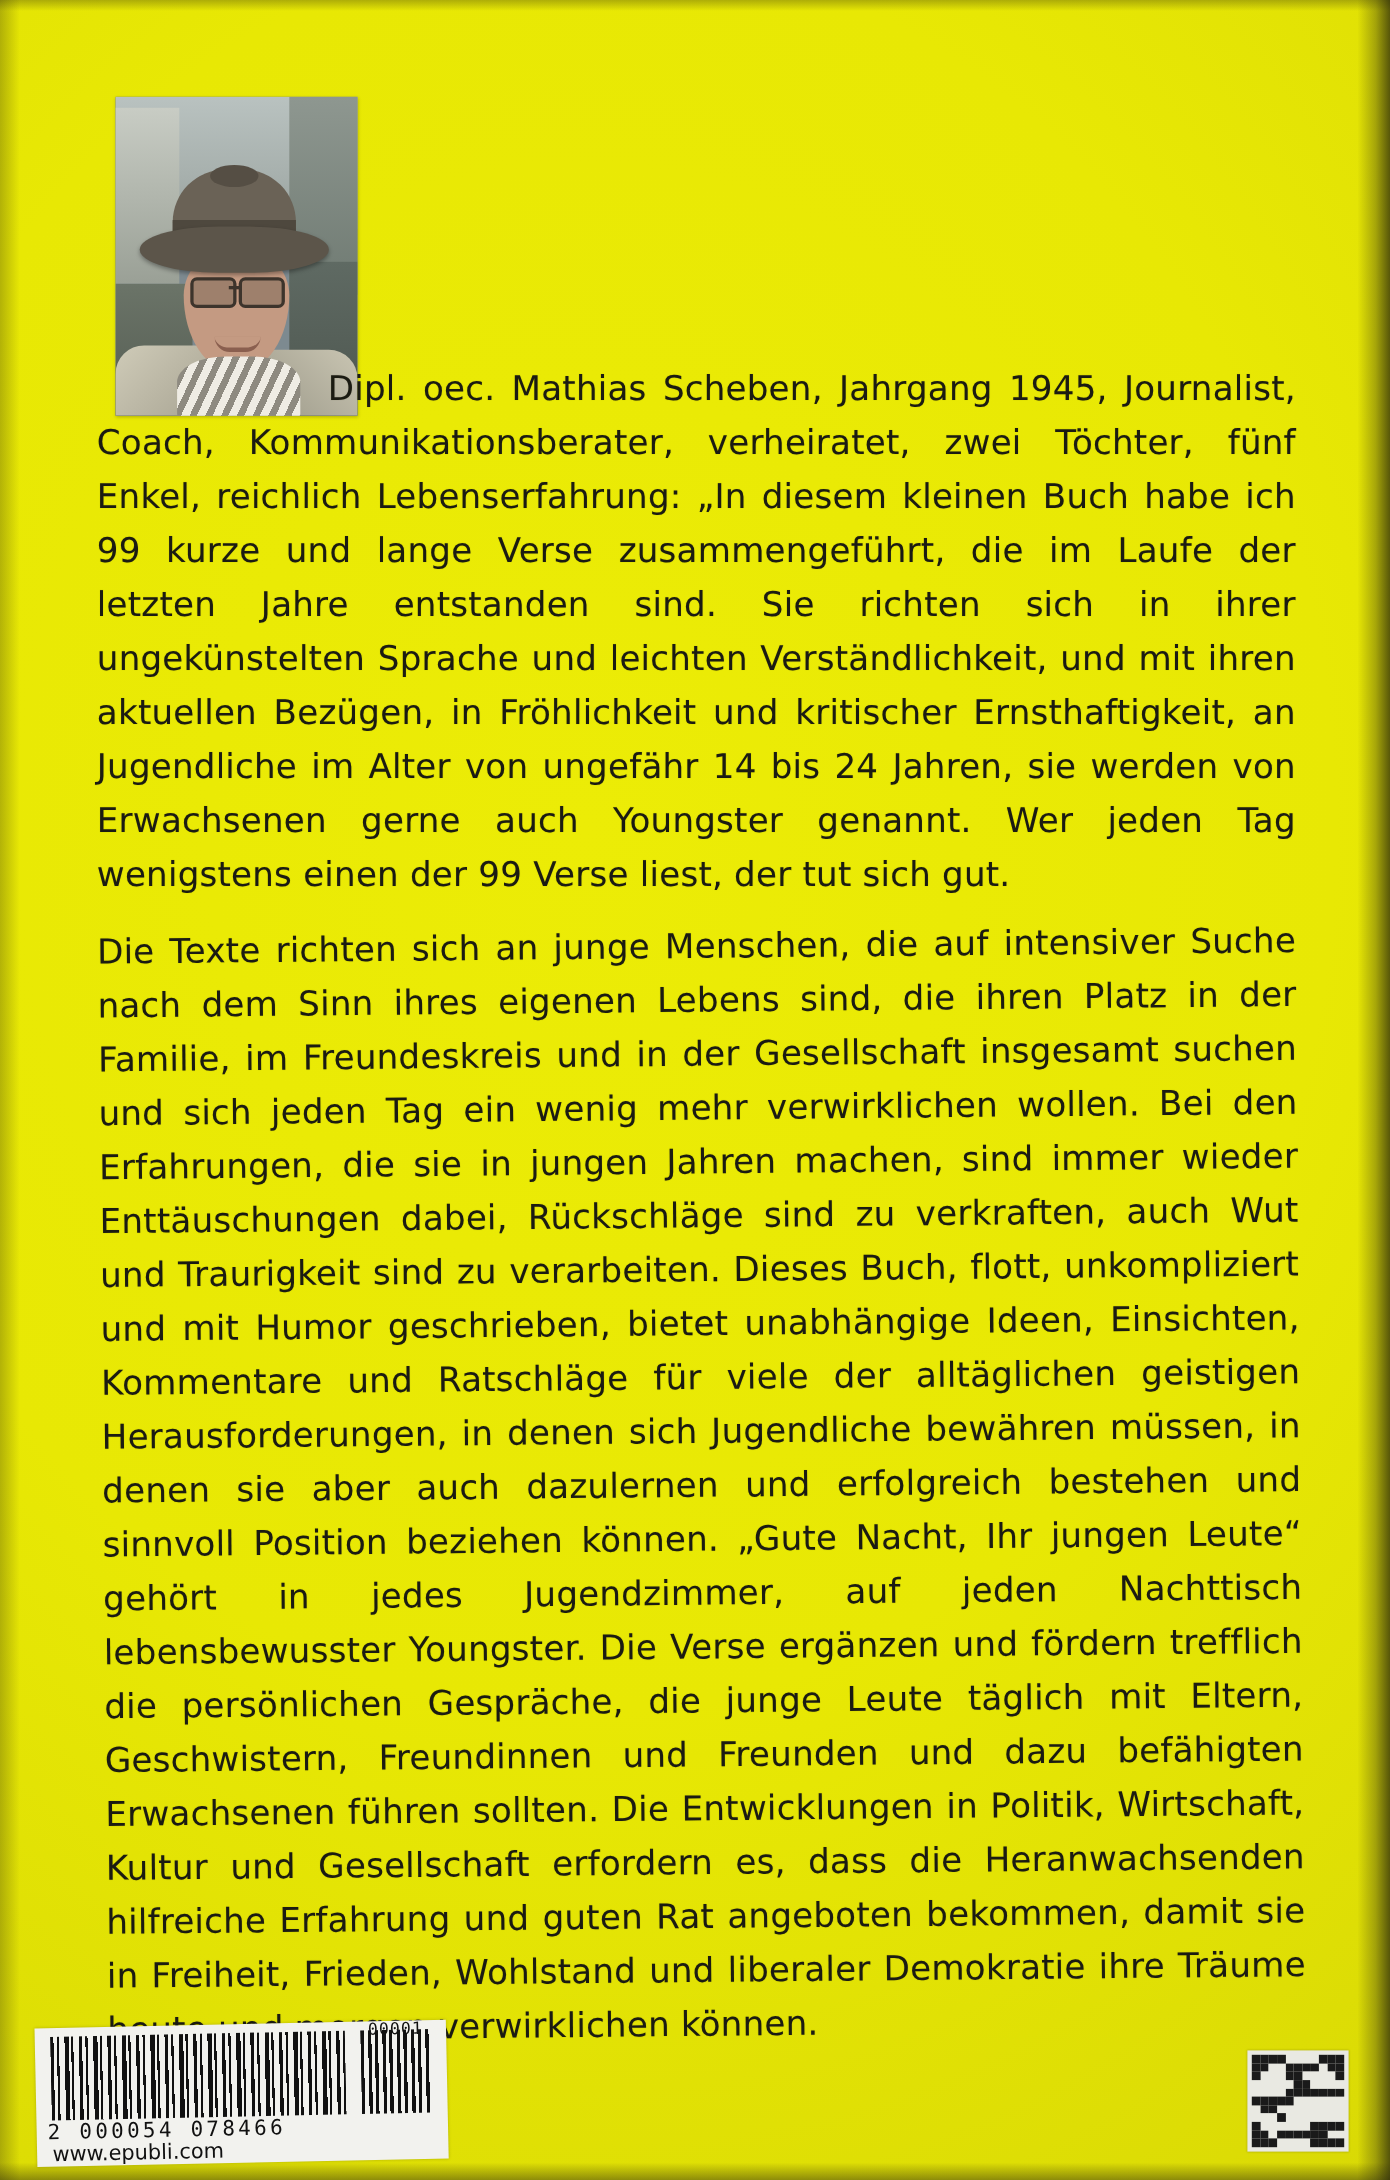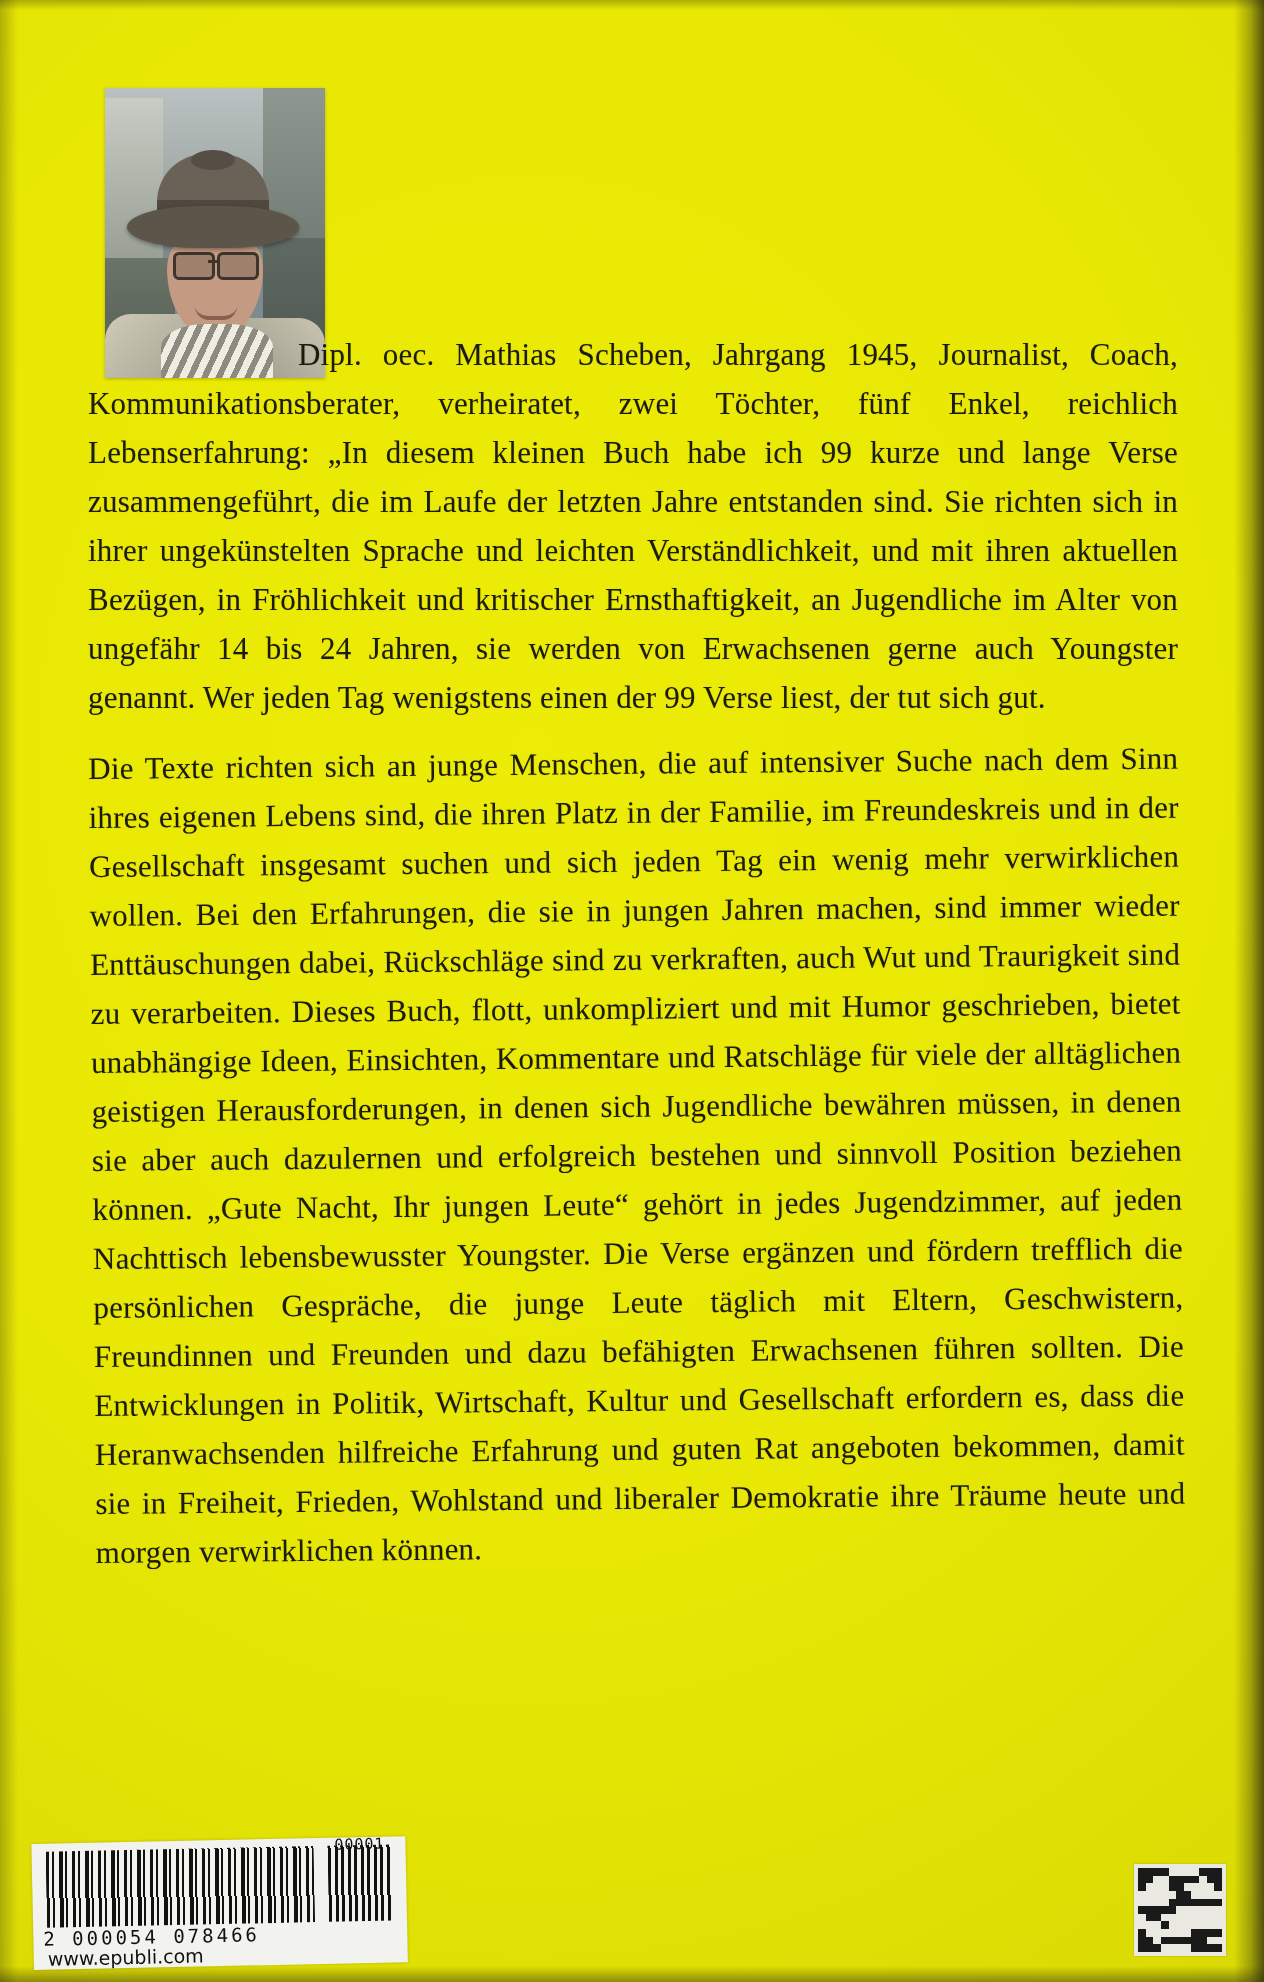--- a/index.html
+++ b/index.html
@@ -145,21 +145,20 @@
     background: linear-gradient(225deg, #c9c5b2, #9d9a8a);
     border-radius: 0 26px 0 0;
   }
 
   
   #blurb {
     position: absolute;
     left: 88px;
     top: 330px;
     width: 1090px;
-    font-family: Liberation Serif, serif;
   }
   .para {
     color: #1b1b12;
     font-size: 31px;
     line-height: 49px;
     text-align: justify;
     text-justify: inter-word;
     letter-spacing: 0.2px;
     margin: 0 0 22px 0;
     font-weight: 500;

